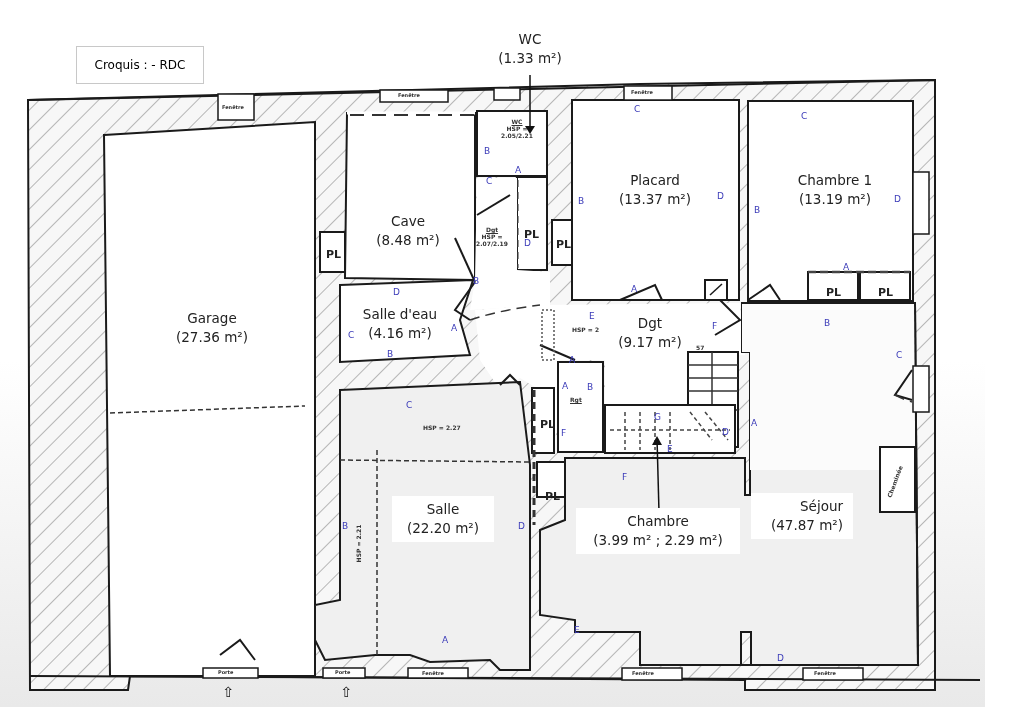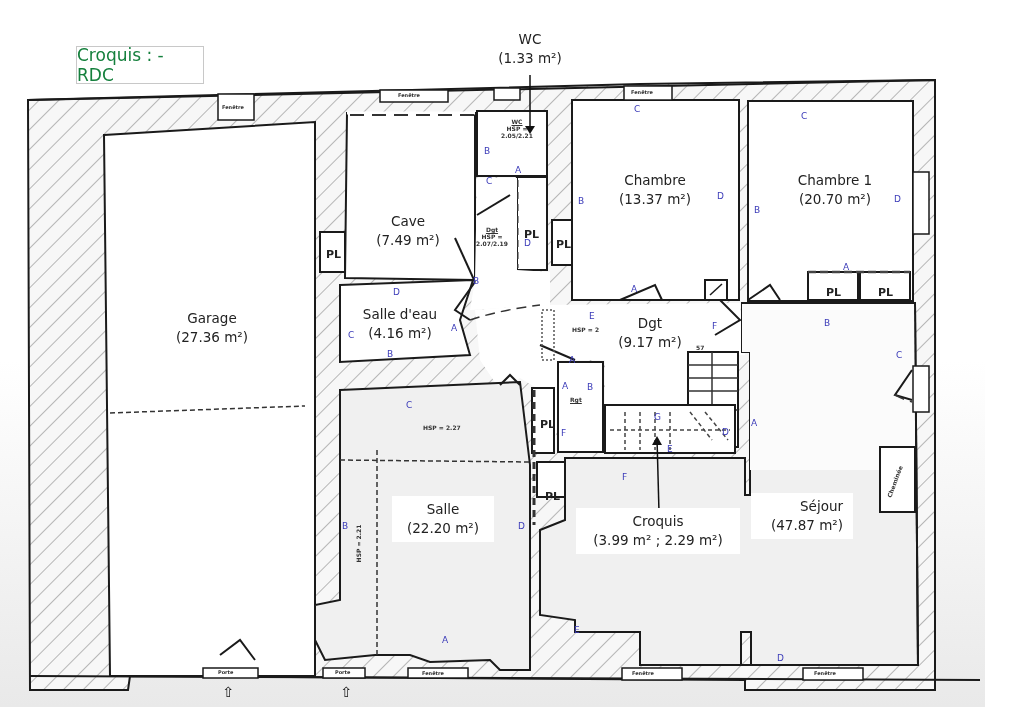--- a/index.html
+++ b/index.html
@@ -6,21 +6,21 @@
   body {
     width: 1022px; height: 707px; position: relative; overflow: hidden;
     background: #ffffff;
     font-family: "DejaVu Sans", sans-serif;
   }
   #plan { position: absolute; left: 0; top: 0; }
   .title-box {
     position: absolute; left: 76px; top: 46px; width: 126px; height: 36px;
     border: 1px solid #c8c8c8; background: #fff;
     display: flex; align-items: center; justify-content: center;
-    font-size: 17px; color: #15803d;
+    font-size: 12px; color: #000000;
   }
   .room-label {
     position: absolute; text-align: center; color: #222;
     font-size: 13.5px; line-height: 19px; background: transparent;
     white-space: nowrap;
   }
   .room-label.boxed { background: #fff; padding: 4px 10px; }
   .room-label .area { display: block; }
   .wall-letter {
     position: absolute; color: #3a3ab8; font-size: 9px; line-height: 10px;
@@ -173,48 +173,48 @@
 </svg>
 
 <div class="title-box">Croquis : - RDC</div>
 
 <div class="room-label" style="left:492px; top:30px; width:76px;">
   <span>WC</span>
   <span class="area">(1.33 m²)</span>
 </div>
 <div class="room-label" style="left:360px; top:168px; width:96px;margin-top:44px;">
   <span>Cave</span>
-  <span class="area">(7.49 m²)</span>
+  <span class="area">(8.48 m²)</span>
 </div>
 <div class="room-label" style="left:605px; top:171px; width:100px;">
-  <span>Chambre</span>
+  <span>Placard</span>
   <span class="area">(13.37 m²)</span>
 </div>
 <div class="room-label" style="left:785px; top:171px; width:100px;">
   <span>Chambre 1</span>
-  <span class="area">(20.70 m²)</span>
+  <span class="area">(13.19 m²)</span>
 </div>
 <div class="room-label" style="left:160px; top:309px; width:104px;">
   <span>Garage</span>
   <span class="area">(27.36 m²)</span>
 </div>
 <div class="room-label" style="left:350px; top:305px; width:100px;">
   <span>Salle d'eau</span>
   <span class="area">(4.16 m²)</span>
 </div>
 <div class="room-label" style="left:605px; top:314px; width:90px;">
   <span>Dgt</span>
   <span class="area">(9.17 m²)</span>
 </div>
 <div class="room-label boxed" style="left:392px; top:496px; width:82px;">
   <span>Salle</span>
   <span class="area">(22.20 m²)</span>
 </div>
 <div class="room-label boxed" style="left:576px; top:508px; width:144px;">
-  <span>Croquis</span>
+  <span>Chambre</span>
   <span class="area">(3.99 m² ; 2.29 m²)</span>
 </div>
 <div class="room-label boxed" style="left:751px; top:493px; width:82px;text-align:right;">
   <span>Séjour</span>
   <span class="area">(47.87 m²)</span>
 </div>
 
 <div class="small-note" style="left:492px; top:118px; width:50px;">
   <div style="text-decoration:underline;">WC</div>
   <div>HSP =</div>

